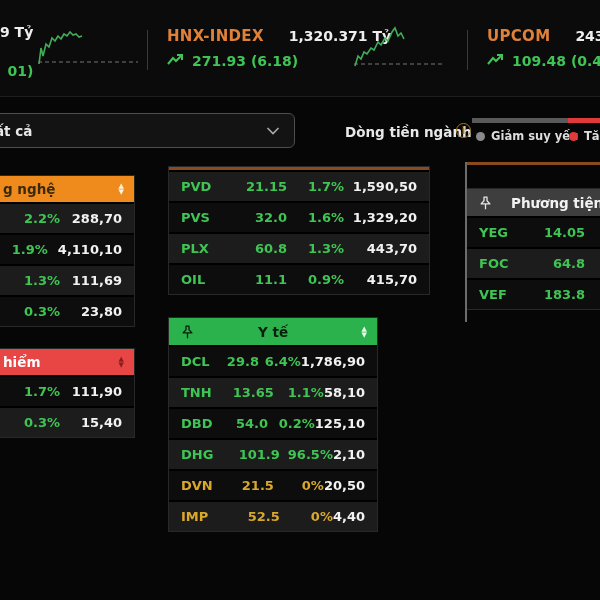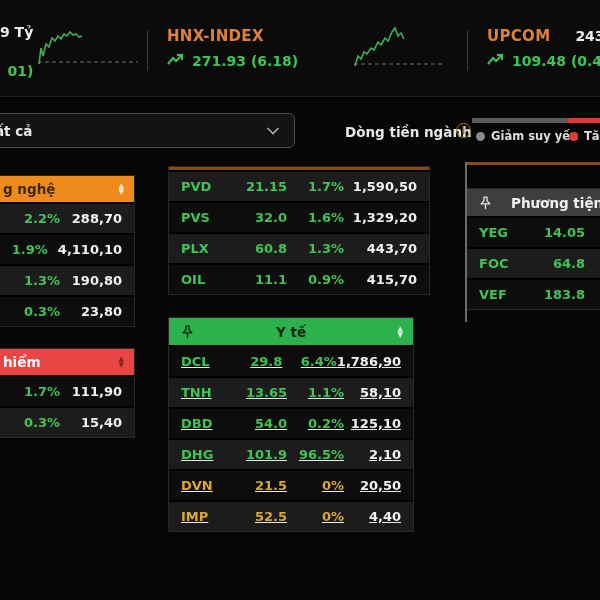--- a/index.html
+++ b/index.html
@@ -91,20 +91,21 @@
   </div>
   <svg class="spark spark1" width="104" height="40" viewBox="0 0 104 40">
     <line x1="2" y1="36" x2="102" y2="36" stroke="#777" stroke-width="1" stroke-dasharray="4 3"></line>
     <path d="M3,38 L5,22 L7,30 L10,18 L13,21 L16,12 L19,15 L22,10 L25,13 L28,8 L31,10 L34,6 L37,9 L40,8 L43,11 L46,10" fill="none" stroke="#3fae57" stroke-width="1.6"></path>
   </svg>
   <div class="vdiv" style="left:147px"></div>
 
   <div class="tk-block" style="left:167px">
     <div class="l1">
       <span class="idx-name">HNX-INDEX</span>
+      <span class="idx-turn">1,320.371 Tỷ</span>
     </div>
     <div class="l2">
       <svg width="18" height="13" viewBox="0 0 18 13">
         <path d="M1,11 L6,5 L9,8 L15,2" fill="none" stroke="#3fc554" stroke-width="2"></path>
         <path d="M10,2 L15,2 L15,7" fill="none" stroke="#3fc554" stroke-width="2"></path>
       </svg>
       <span>271.93 (6.18)</span>
     </div>
   </div>
   <svg class="spark spark2" width="95" height="44" viewBox="0 0 95 44">
@@ -158,21 +159,21 @@
       <div class="row up">
         <span class="c-pct tone">2.2%</span>
         <span class="c-val">288,70</span>
       </div>
       <div class="row up">
         <span class="c-pct tone">1.9%</span>
         <span class="c-val">4,110,10</span>
       </div>
       <div class="row up">
         <span class="c-pct tone">1.3%</span>
-        <span class="c-val">190,80</span>
+        <span class="c-val">111,69</span>
       </div>
       <div class="row up">
         <span class="c-pct tone">0.3%</span>
         <span class="c-val">23,80</span>
       </div>
     </div>
 </div>
 
 <div class="panel cutL" style="left:-150px; top:348px; width:285px;">
   <div class="hdr hdr-red">
@@ -217,21 +218,21 @@
       </div>
       <div class="row up">
         <span class="c-sym tone">OIL</span>
         <span class="c-price tone">11.1</span>
         <span class="c-pct tone">0.9%</span>
         <span class="c-val">415,70</span>
       </div>
     </div>
 </div>
 
-<div class="panel" style="left:168px; top:317px; width:246px;text-decoration:underline;">
+<div class="panel" style="left:168px; top:317px; width:210px;">
   <div class="hdr hdr-green">
     <svg class="pin" width="13" height="14" viewBox="0 0 13 14">
       <path d="M4.5,1.2 h4 M5,1.2 v3.6 l-2.9,3.1 h8.8 l-2.9,-3.1 v-3.6 M6.5,7.9 v5.3" fill="none" stroke="#0a1f0d" stroke-width="1.3" stroke-linejoin="round"></path>
     </svg>
     <span class="hdr-title center">Y tế</span>
     <span class="sort white">
         <span>▲</span>
         <span>▼</span>
       </span>
   </div>

